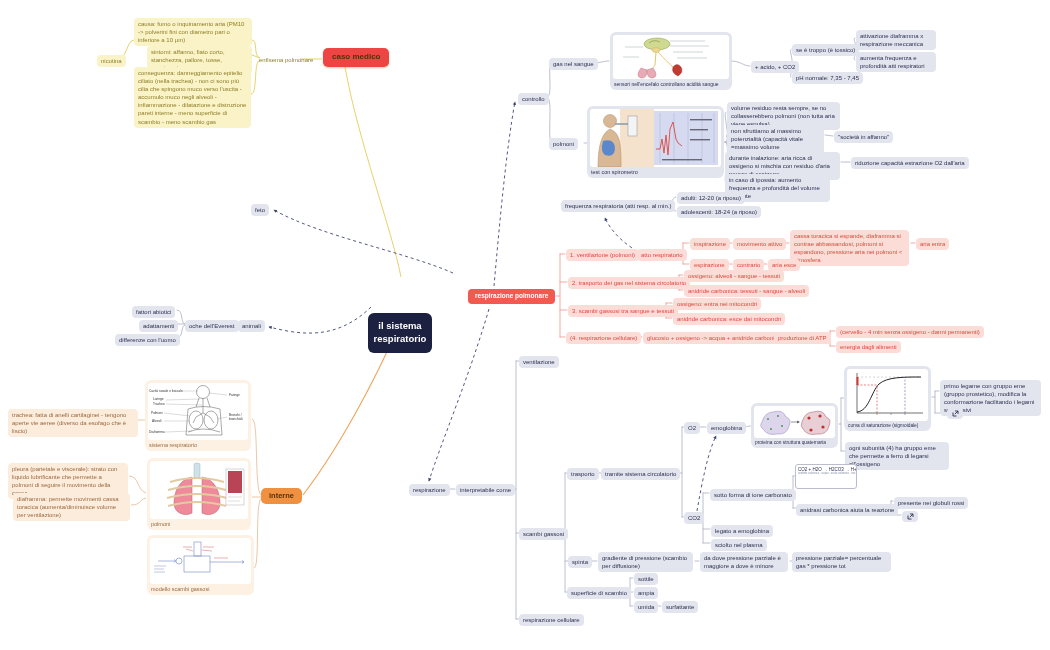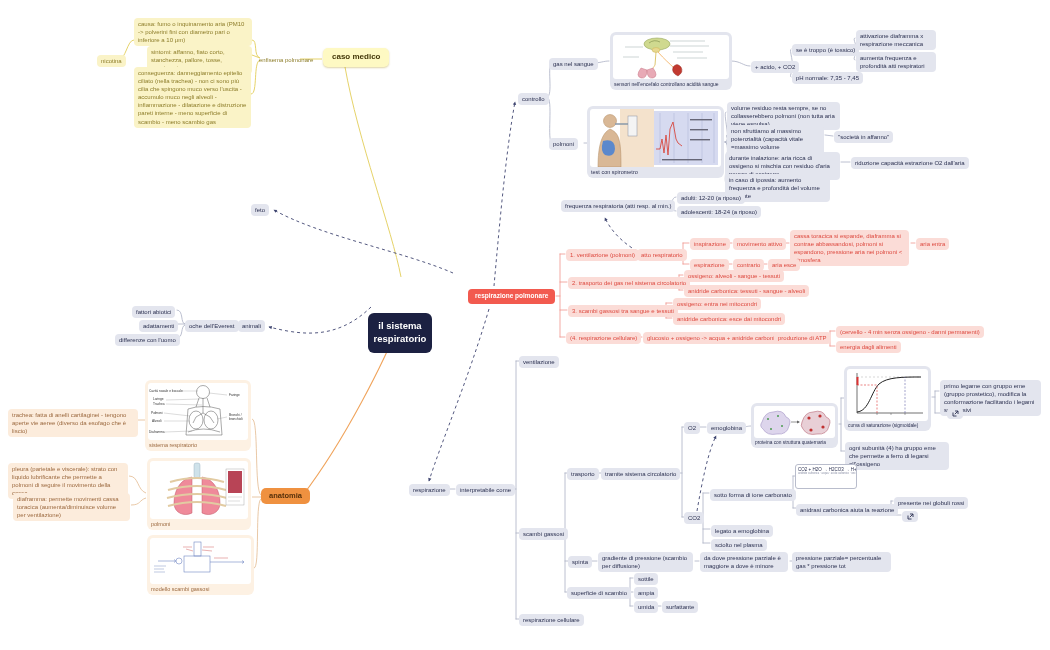--- a/index.html
+++ b/index.html
@@ -4,21 +4,21 @@
 <style>
   html,body{margin:0;padding:0;background:#ffffff;}
   #canvas{position:relative;width:1050px;height:650px;overflow:hidden;
           font-family:"Liberation Sans",sans-serif;background:#ffffff;}
   #wires{position:absolute;left:0;top:0;z-index:0;}
   .n{position:absolute;z-index:2;font-size:6px;line-height:1.35;color:#2b3050;
      background:#e3e5ee;border-radius:4px;padding:2px 4px;box-sizing:border-box;}
   .nw{white-space:nowrap;}
   .yb{background:#faf3c7;color:#8d7d2a;}
   .yp{background:transparent;color:#8d7d2a;padding:1px 0;}
-  .yt{background:#fef9c3;color:#45390a;font-weight:bold;font-size:8px;
+  .yt{background:#ef4444;color:#45390a;font-weight:bold;font-size:8px;
       padding:4px 9px;border-radius:5px;box-shadow:0 1px 2px rgba(160,130,0,.35);}
   .rd{background:#fbdcd7;color:#dd4a40;}
   .rf{background:#f25a4f;color:#ffffff;font-weight:bold;font-size:6.5px;padding:3px 7px;border-radius:4px;}
   .cn{background:#1c2142;color:#ffffff;font-weight:bold;font-size:9.5px;text-align:center;
       border-radius:6px;padding:7px 4px;width:64px;}
   .or{background:#ef9140;color:#55300a;font-weight:bold;font-size:7.5px;padding:3px 8px;border-radius:5px;}
   .pe{background:#fcecdc;color:#9c6a40;}
   .card{position:absolute;z-index:2;background:#e3e5ee;border-radius:6px;padding:3px;box-sizing:border-box;}
   .card .img{background:#ffffff;border-radius:3px;overflow:hidden;}
   .card .cap{font-size:5.5px;color:#2b3050;padding:2px 1px 0 1px;}
@@ -387,21 +387,21 @@
       <rect x="78" y="10" width="14" height="22" fill="#b84456"></rect>
       <g stroke="#888" stroke-width="0.3">
             <line x1="78" y1="36" x2="92" y2="36"></line>
             <line x1="78" y1="40" x2="90" y2="40"></line>
           </g>
     </svg>
   </div>
   <div class="cap">polmoni</div>
 </div>
 
-<div class="n or nw" style="left:261px;top:488px;">anatomia</div>
+<div class="n or nw" style="left:261px;top:488px;">interne</div>
 
 <div class="card cream" style="left:147px;top:535px;width:107px;">
   <div class="img" style="height:46px;">
     <svg width="101" height="46" viewBox="0 0 101 46">
       <g stroke="#7087c2" stroke-width="0.6" fill="none">
         <rect x="34" y="18" width="26" height="16"></rect>
         <rect x="44" y="4" width="7" height="14"></rect>
         <circle cx="29" cy="23" r="3"></circle>
         <path d="M8,23 L25,23 M24,21.5 L26,23 L24,24.5"></path>
         <path d="M60,24 L94,24 M92,22.5 L94,24 L92,25.5"></path>

